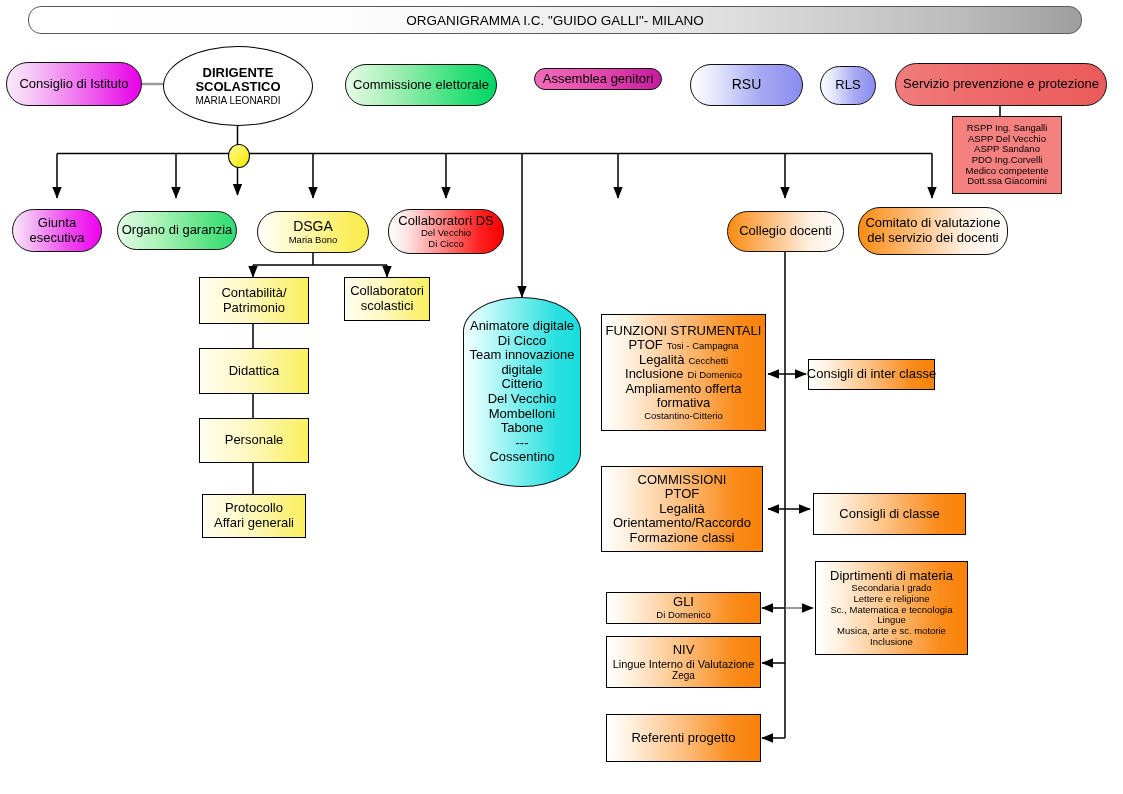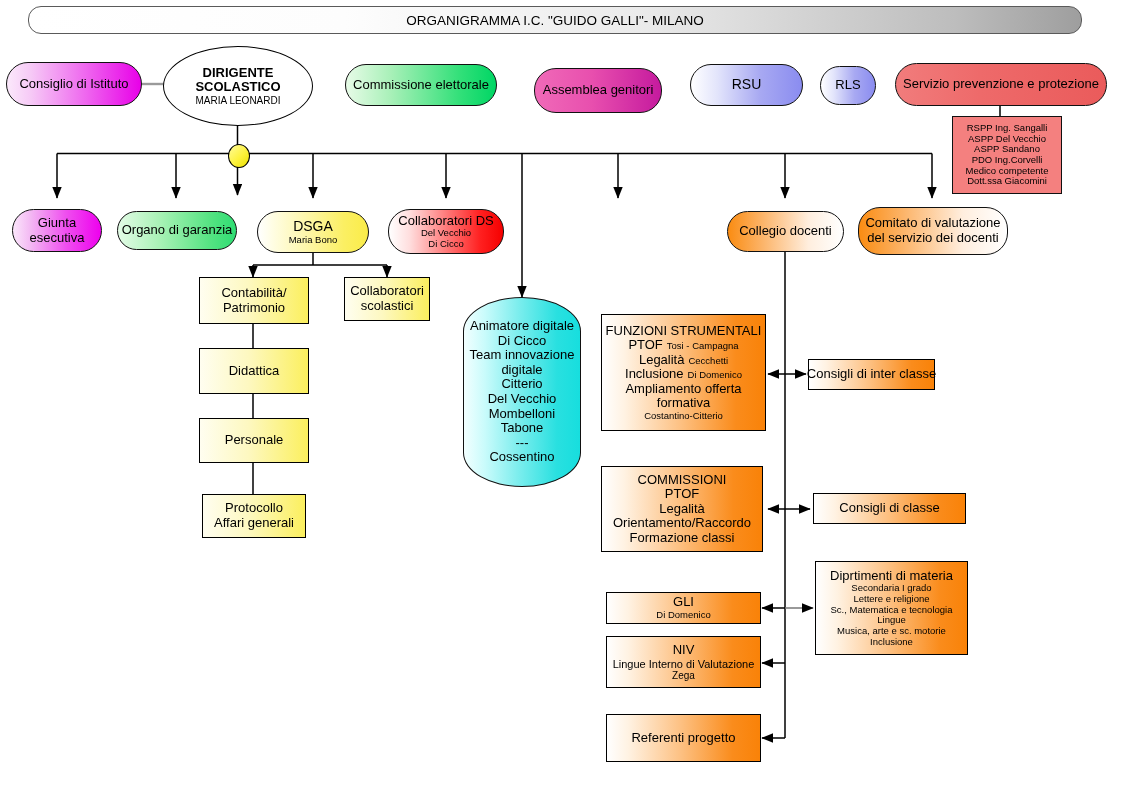--- a/index.html
+++ b/index.html
@@ -135,21 +135,21 @@
   <div class="node rounded f-green t13" style="left:345px;top:64px;width:152px;height:42px;">
     <span class="ln">Commissione elettorale</span>
   </div>
 
   <div class="node ellipse white" style="left:163px;top:46px;width:150px;height:80px;">
     <span class="ln t13 bold">DIRIGENTE</span>
     <span class="ln t13 bold">SCOLASTICO</span>
     <span class="ln t10">MARIA LEONARDI</span>
   </div>
 
-  <div class="node rounded f-pinkflat t13" style="left:534px;top:68px;width:128px;height:45px;">
+  <div class="node rounded f-pinkflat t13" style="left:534px;top:68px;width:128px;height:22px;">
     <span class="ln">Assemblea genitori</span>
   </div>
 
   <div class="node rounded f-blue t14" style="left:690px;top:64px;width:113px;height:42px;">
     <span class="ln">RSU</span>
   </div>
 
   <div class="node rounded f-blue t13" style="left:820px;top:66px;width:56px;height:39px;">
     <span class="ln">RLS</span>
   </div>
@@ -271,21 +271,21 @@
   </div>
 
   <div class="node rect f-orange t13" style="left:606px;top:714px;width:155px;height:48px;">
     <span class="ln">Referenti progetto</span>
   </div>
 
   <div class="node rect f-orange t13" style="left:808px;top:359px;width:127px;height:31px;">
     <span class="ln">Consigli di inter classe</span>
   </div>
 
-  <div class="node rect f-orange t13" style="left:813px;top:493px;width:153px;height:31px;">
+  <div class="node rect f-orange t13" style="left:813px;top:493px;width:153px;height:42px;">
     <span class="ln">Consigli di classe</span>
   </div>
 
   <div class="node rect f-orange t13" style="left:815px;top:561px;width:153px;height:94px;">
     <span class="ln">Diprtimenti di materia</span>
     <span class="ln t9">Secondaria I grado</span>
     <span class="ln t9">Lettere e religione</span>
     <span class="ln t9">Sc., Matematica e tecnologia</span>
     <span class="ln t9">Lingue</span>
     <span class="ln t9">Musica, arte e sc. motorie</span>

